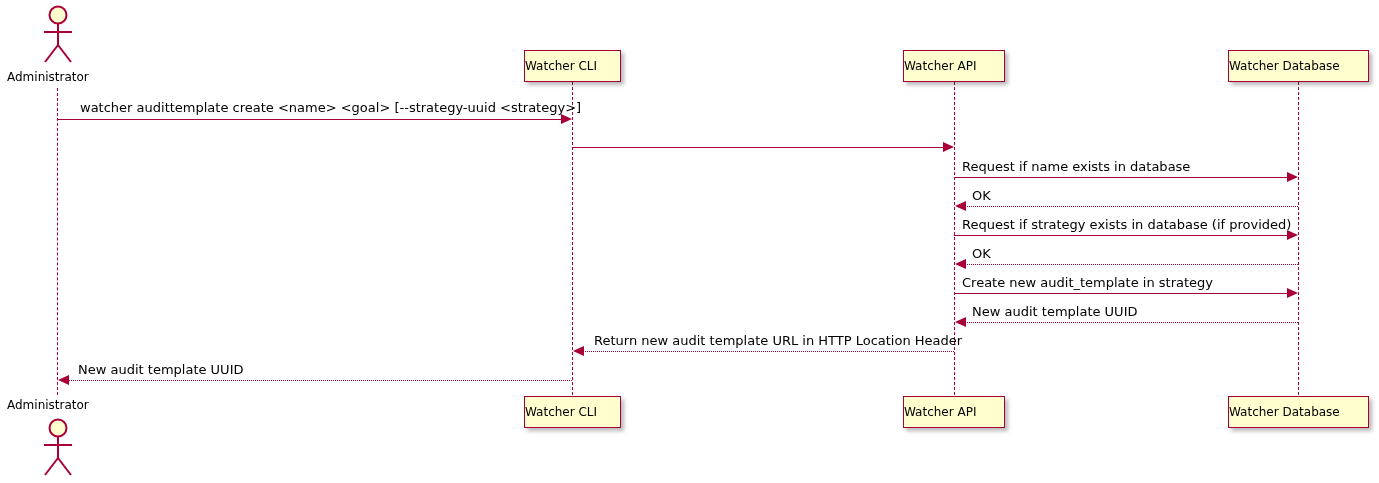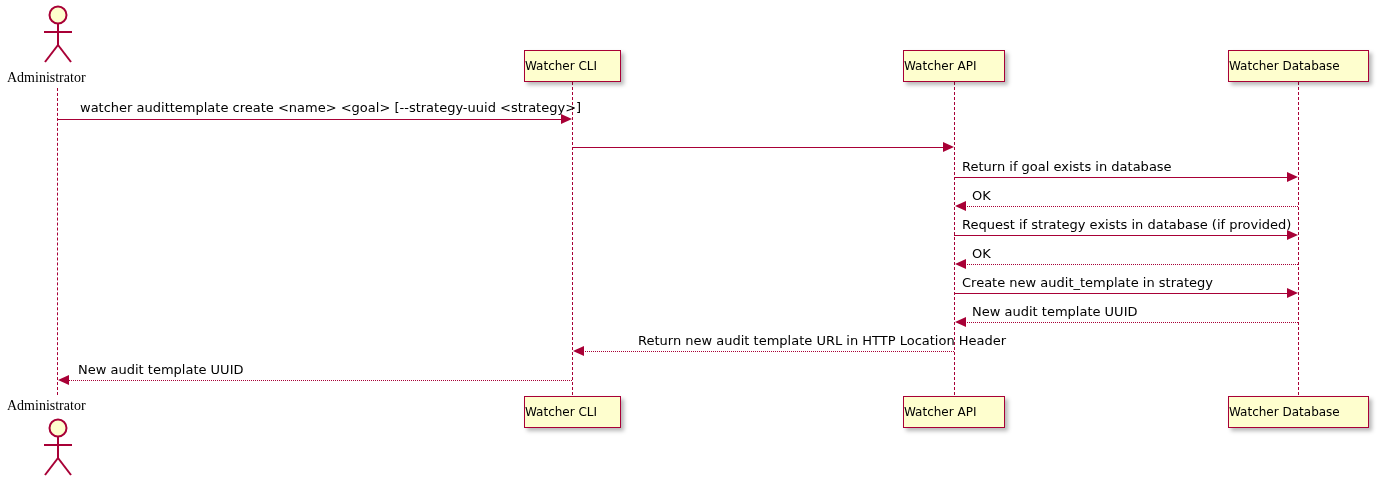--- a/index.html
+++ b/index.html
@@ -33,25 +33,24 @@
     box-shadow: 3px 3px 4px rgba(0,0,0,0.28);
     z-index: 5;
   }
   
   .actor {
     position: absolute;
     z-index: 5;
   }
   .actor-label {
     position: absolute;
-    font-size: 14px;
+    font-size: 12px;
     color: #000000;
     white-space: nowrap;
     z-index: 5;
-    font-family: Liberation Serif, serif;
   }
   
   .lifeline {
     position: absolute;
     width: 0;
     border-left: 1.5px dashed #A80036;
     z-index: 1;
   }
   
   .msg-line {
@@ -123,21 +122,21 @@
   <div class="lifeline" style="left:954px; top:82px; height:313px;"></div>
   <div class="lifeline" style="left:1298px; top:82px; height:313px;"></div>
 
   <div class="msg-label" style="left:80px; top:101px;">watcher audittemplate create &lt;name&gt; &lt;goal&gt; [--strategy-uuid &lt;strategy&gt;]</div>
   <div class="msg-line" style="left:57px; top:119px; width:505px;"></div>
   <div class="arrow-head right" style="left:561px; top:114px;"></div>
 
   <div class="msg-line" style="left:572px; top:147px; width:372px;"></div>
   <div class="arrow-head right" style="left:943px; top:142px;"></div>
 
-  <div class="msg-label" style="left:962px; top:160px;">Return if goal exists in database</div>
+  <div class="msg-label" style="left:962px; top:160px;">Request if name exists in database</div>
   <div class="msg-line" style="left:954px; top:177px; width:334px;"></div>
   <div class="arrow-head right" style="left:1287px; top:172px;"></div>
 
   <div class="msg-label" style="left:972px; top:189px;">OK</div>
   <div class="msg-line dotted" style="left:965px; top:206px; width:333px;"></div>
   <div class="arrow-head left" style="left:955px; top:201px;"></div>
 
   <div class="msg-label" style="left:962px; top:218px;text-align:right;">Request if strategy exists in database (if provided)</div>
   <div class="msg-line" style="left:954px; top:235px; width:334px;"></div>
   <div class="arrow-head right" style="left:1287px; top:230px;"></div>
@@ -147,21 +146,21 @@
   <div class="arrow-head left" style="left:955px; top:259px;"></div>
 
   <div class="msg-label" style="left:962px; top:276px;">Create new audit_template in strategy</div>
   <div class="msg-line" style="left:954px; top:293px; width:334px;"></div>
   <div class="arrow-head right" style="left:1287px; top:288px;"></div>
 
   <div class="msg-label" style="left:972px; top:305px;">New audit template UUID</div>
   <div class="msg-line dotted" style="left:965px; top:322px; width:333px;"></div>
   <div class="arrow-head left" style="left:955px; top:317px;"></div>
 
-  <div class="msg-label" style="left:594px; top:334px;margin-left:44px;">Return new audit template URL in HTTP Location Header</div>
+  <div class="msg-label" style="left:594px; top:334px;">Return new audit template URL in HTTP Location Header</div>
   <div class="msg-line dotted" style="left:583px; top:351px; width:371px;"></div>
   <div class="arrow-head left" style="left:573px; top:346px;"></div>
 
   <div class="msg-label" style="left:78px; top:363px;">New audit template UUID</div>
   <div class="msg-line dotted" style="left:68px; top:380px; width:504px;"></div>
   <div class="arrow-head left" style="left:58px; top:375px;"></div>
 
   <div class="actor-label" style="left:7px; top:398px;">Administrator</div>
   <div class="actor" style="left:32px; top:415px; width:50px; height:62px;">
     <svg width="50" height="62" viewBox="0 0 50 62">

